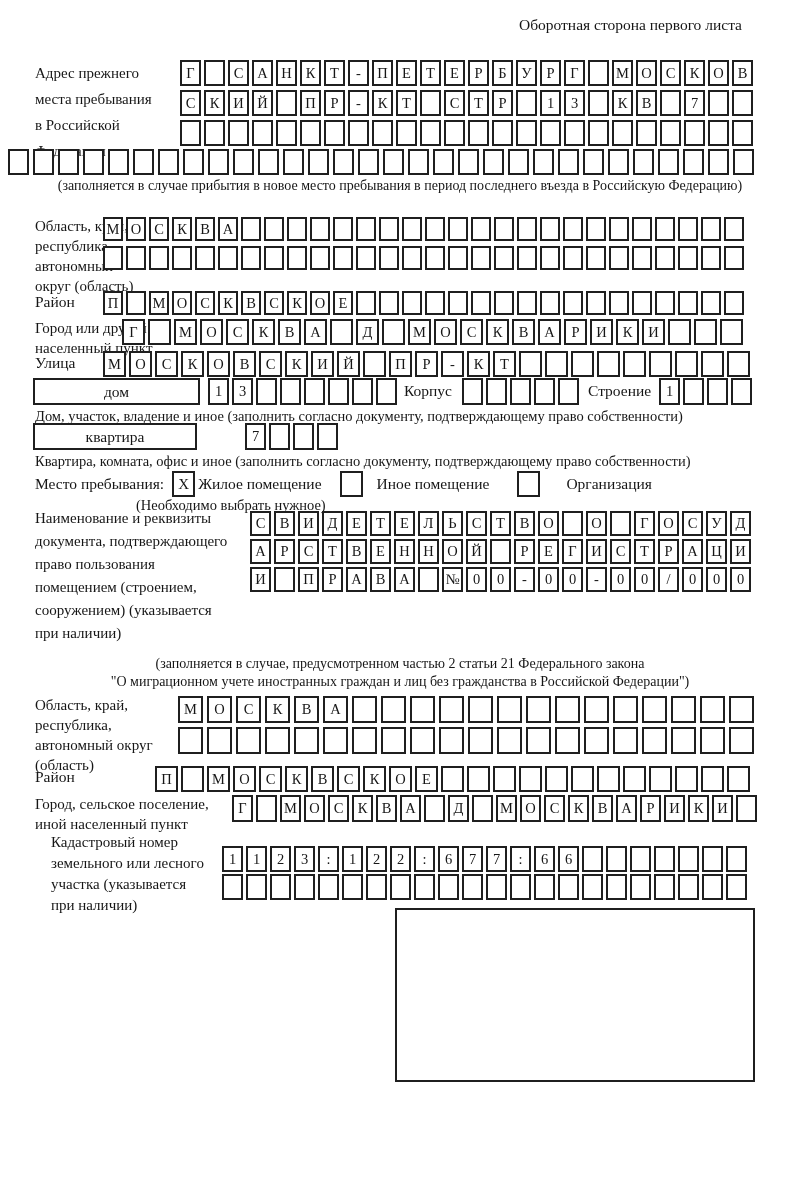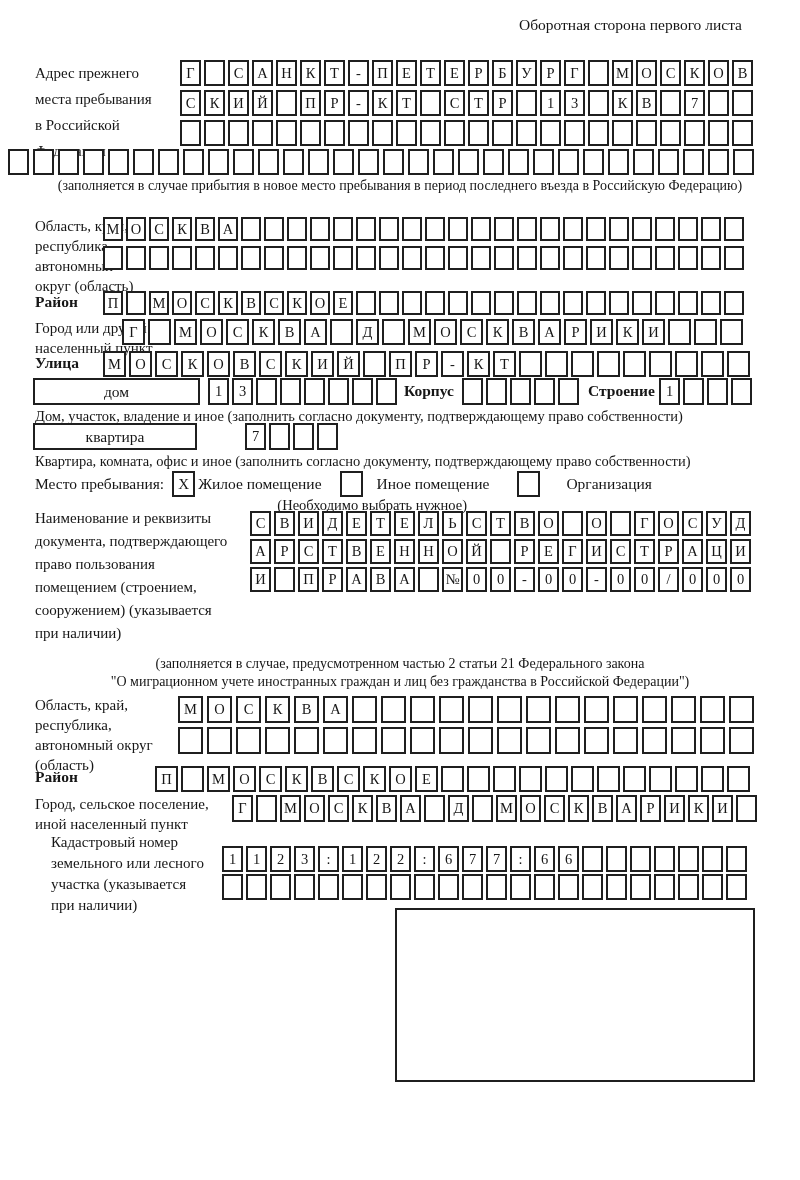--- a/index.html
+++ b/index.html
@@ -3,21 +3,21 @@
 <meta charset="utf-8">
 <style>
   html,body{margin:0;padding:0;background:#ffffff;}
   .page{
     position:relative;width:800px;height:1180px;background:#ffffff;
     font-family:"Liberation Serif","DejaVu Serif",serif;color:#161616;overflow:hidden;
   }
   .hdr{position:absolute;top:16px;right:58px;font-size:15.5px;}
   .lbl{position:absolute;font-size:15px;line-height:24px;white-space:pre-line;}
   .lh20{line-height:20px;} .lh21{line-height:21px;margin-left:16px;} .lh23{line-height:23px;} .lh26{line-height:26px;}
-  .inl{position:absolute;font-size:15.5px;font-weight:bold;}
+  .inl{position:absolute;font-size:15.5px;}
   .title{position:absolute;left:0;right:0;text-align:center;font-weight:bold;font-size:16.5px;}
   .note{position:absolute;left:0;right:0;text-align:center;font-size:14px;}
   .hint{position:absolute;font-size:14.5px;}
   .cellrow{position:absolute;display:flex;gap:3px;}
   .g4{gap:4px;}
   .cell{
     flex:0 0 auto;width:21px;height:26px;border:2px solid #1f1f1f;box-sizing:border-box;
     display:flex;align-items:center;justify-content:center;
     font-size:14.5px;background:#fff;
   }
@@ -353,21 +353,21 @@
 
   <div class="stayrow">
     <span>Место пребывания:</span>
     <span class="cb" style="margin-left:8px">X</span>
     <span style="margin-left:3px">Жилое помещение</span>
     <span class="cb" style="margin-left:18px"></span>
     <span style="margin-left:14px">Иное помещение</span>
     <span class="cb" style="margin-left:28px"></span>
     <span style="margin-left:26px">Организация</span>
   </div>
-  <div class="hint" style="left:147px;top:497px;width:320px;text-align:right">(Необходимо выбрать нужное)</div>
+  <div class="hint" style="left:136px;top:497px;width:320px;text-align:left">(Необходимо выбрать нужное)</div>
 
   <div class="lbl lh23" style="left:35px;top:507px;width:210px">Наименование и реквизиты
 документа, подтверждающего
 право пользования
 помещением (строением,
 сооружением) (указывается
 при наличии)</div>
   <div class="cellrow h25" style="left:250px;top:511px">
       <span class="cell">С</span>
       <span class="cell">В</span>

